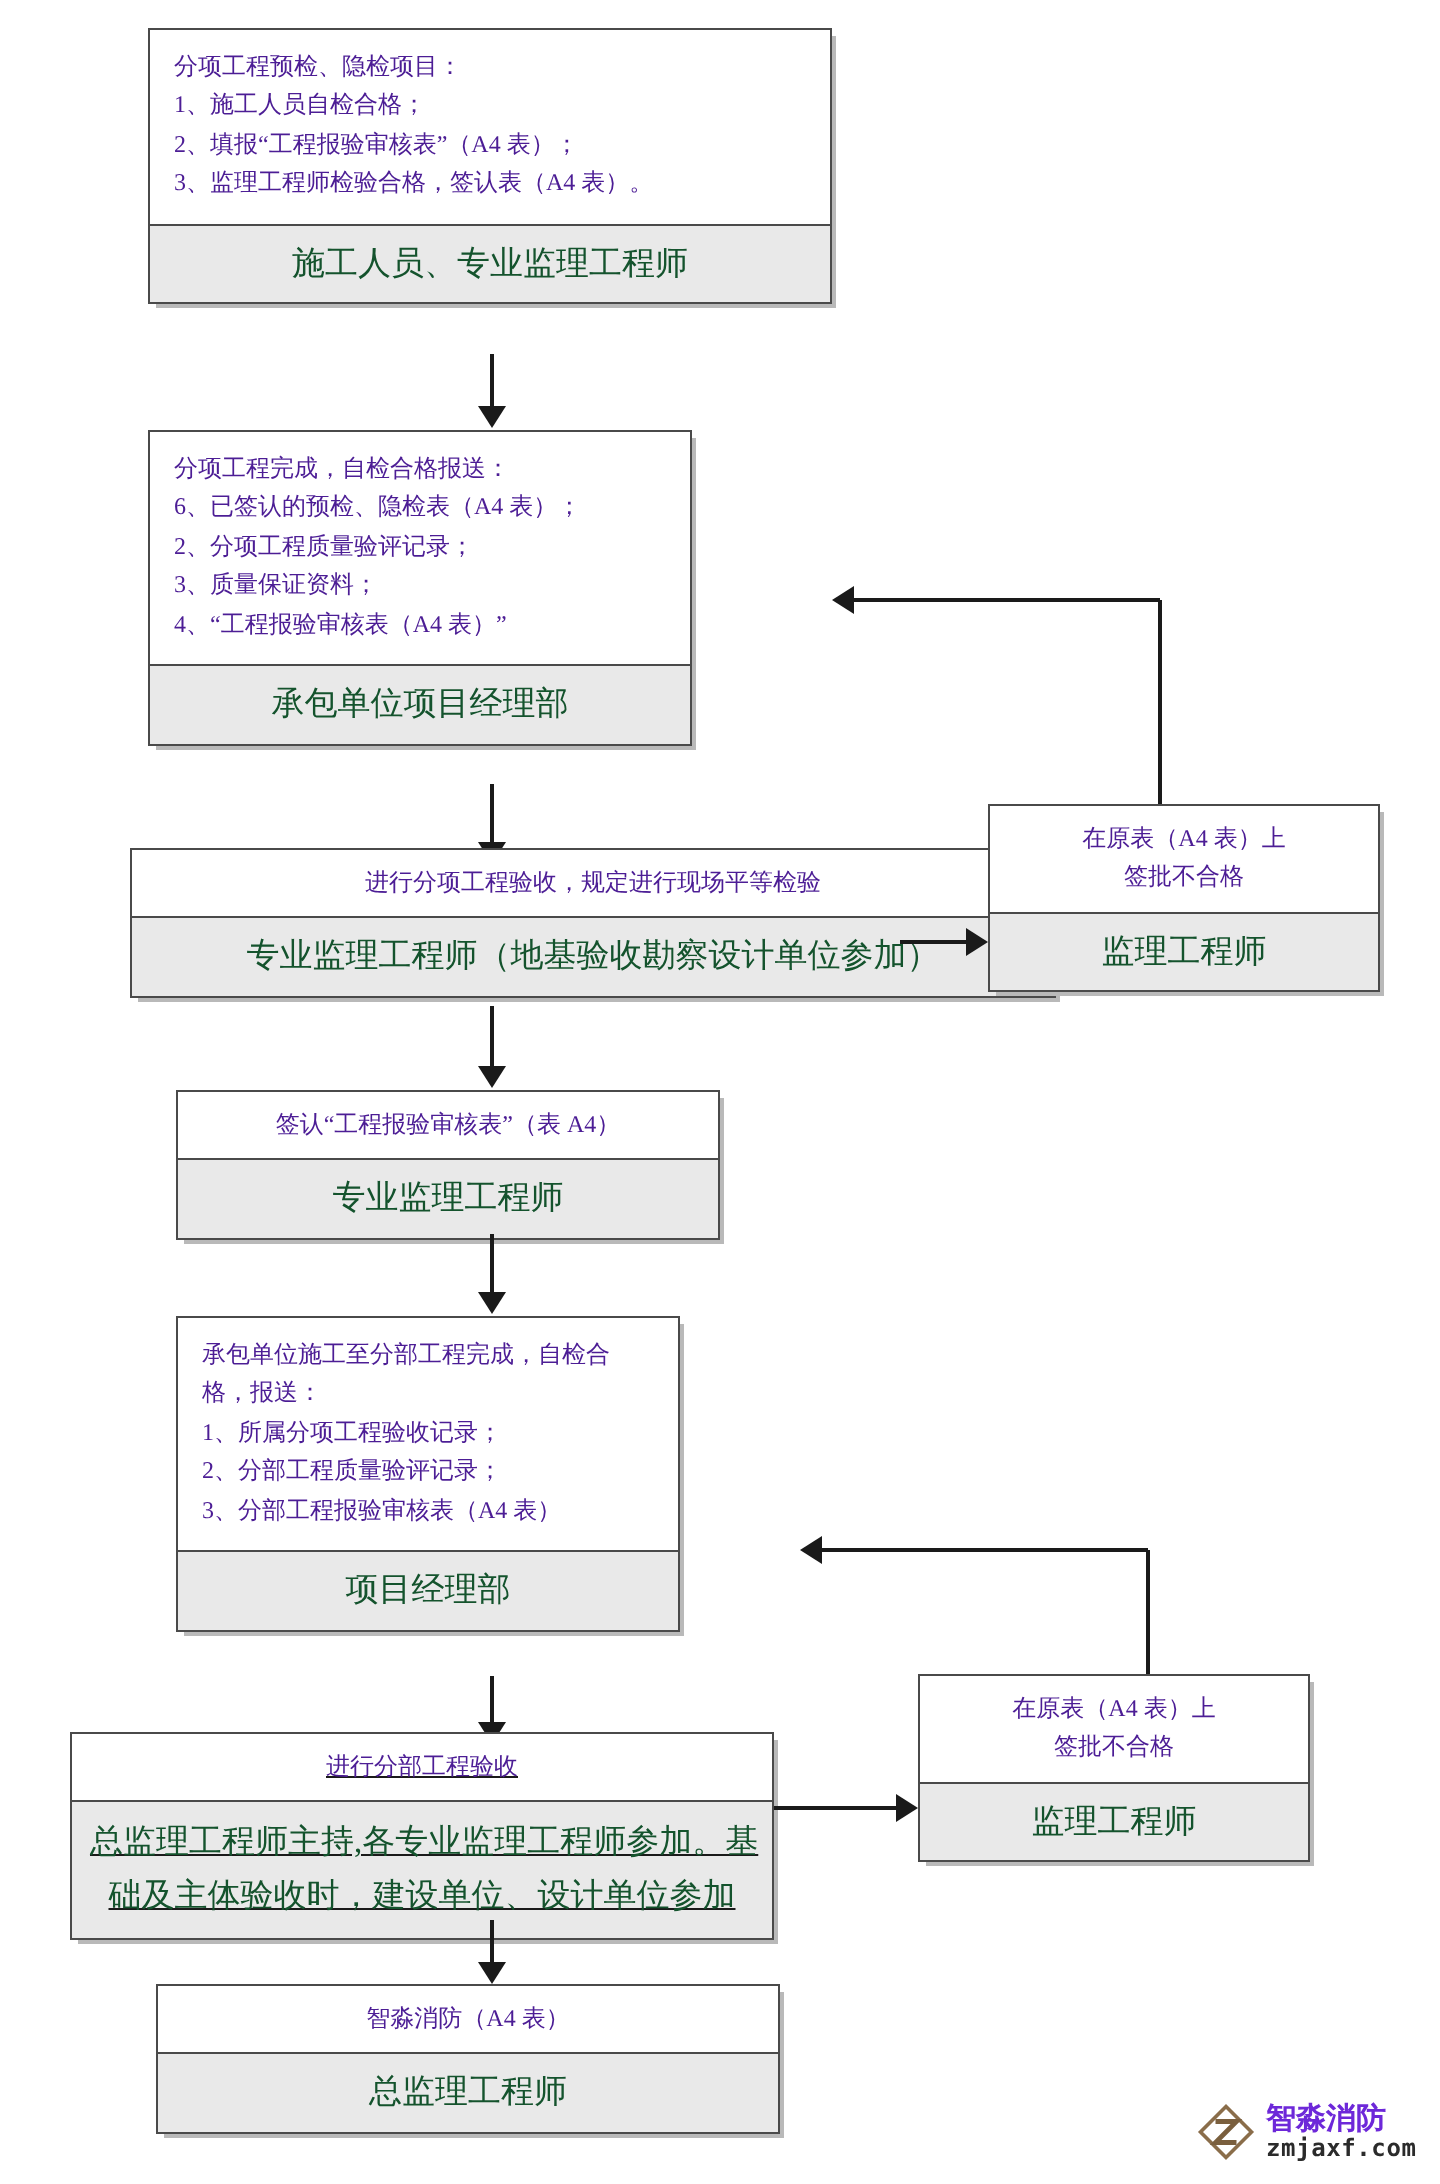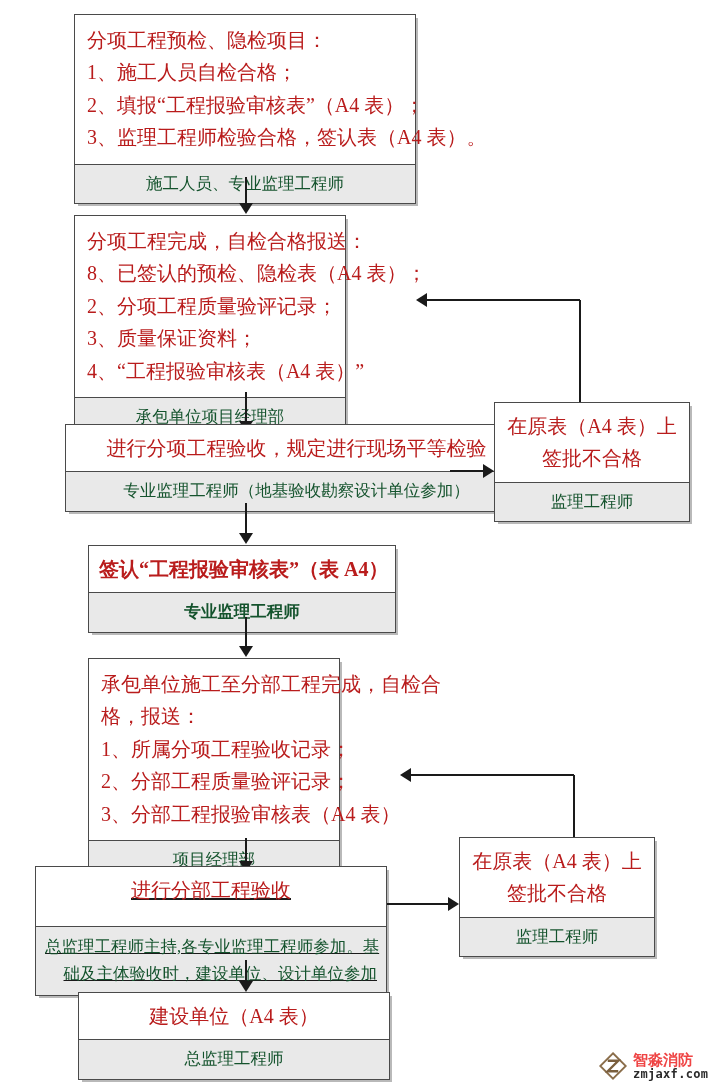--- a/index.html
+++ b/index.html
@@ -23,24 +23,24 @@
   .box {
     position: absolute;
     box-sizing: border-box;
     border: 1.5px solid #4a4a4a;
     background: #ffffff;
     box-shadow: 3px 3px 0 -1px #b9b9b9;
   }
   .box .body {
     box-sizing: border-box;
     padding: 9px 12px 10px 12px;
-    font-size: 20px;
+    font-size: 12px;
     line-height: 1.62;
     background: #ffffff;
-    color: #b91c1c;
+    color: #4c1d95;
   }
   .box .body.center {
     text-align: center;
     padding: 7px 10px 7px 10px;
   }
   .box .footer {
     box-sizing: border-box;
     border-top: 1.5px solid #4a4a4a;
     background: #e9e9e9;
     text-align: center;
@@ -102,21 +102,21 @@
   }
   #watermark .wm-text {
     display: flex;
     flex-direction: column;
     line-height: 1.02;
   }
   #watermark .wm-title {
     font-family: "Liberation Sans", sans-serif;
     font-size: 15px;
     font-weight: bold;
-    color: #ef4444;
+    color: #6d28d9;
     letter-spacing: 0px;
   }
   #watermark .wm-url {
     font-family: "DejaVu Sans Mono", monospace;
     font-size: 12px;
     font-weight: bold;
     color: #2b2b2b;
     letter-spacing: 0.3px;
   }
 </style>
@@ -134,21 +134,21 @@
     </div>
     <div class="footer">施工人员、专业监理工程师</div>
   </div>
 
   <div class="vline" style="left:245px; top:177px; height:28px;"></div>
   <div class="arrow-down" style="left:239px; top:203px;"></div>
 
   <div class="box" style="left:74px; top:215px; width:272px;">
     <div class="body">
       <div class="line">分项工程完成，自检合格报送：</div>
-      <div class="line">8、已签认的预检、隐检表（A4 表）；</div>
+      <div class="line">6、已签认的预检、隐检表（A4 表）；</div>
       <div class="line">2、分项工程质量验评记录；</div>
       <div class="line">3、质量保证资料；</div>
       <div class="line">4、“工程报验审核表（A4 表）”</div>
     </div>
     <div class="footer">承包单位项目经理部</div>
   </div>
 
   <div class="vline" style="left:579px; top:300px; height:113px;"></div>
   <div class="hline" style="left:427px; top:299px; width:153px;"></div>
   <div class="arrow-left" style="left:416px; top:293px;"></div>
@@ -170,21 +170,21 @@
     <div class="body center">
       <div class="line">在原表（A4 表）上</div>
       <div class="line">签批不合格</div>
     </div>
     <div class="footer">监理工程师</div>
   </div>
 
   <div class="vline" style="left:245px; top:503px; height:32px;"></div>
   <div class="arrow-down" style="left:239px; top:533px;"></div>
 
-  <div class="box" style="left:88px; top:545px; width:308px;font-weight:bold;">
+  <div class="box" style="left:88px; top:545px; width:272px;">
     <div class="body center">
       <div class="line">签认“工程报验审核表”（表 A4）</div>
     </div>
     <div class="footer">专业监理工程师</div>
   </div>
 
   <div class="vline" style="left:245px; top:617px; height:31px;"></div>
   <div class="arrow-down" style="left:239px; top:646px;"></div>
 
   <div class="box" style="left:88px; top:658px; width:252px;">
@@ -202,21 +202,21 @@
   <div class="hline" style="left:411px; top:774px; width:163px;"></div>
   <div class="arrow-left" style="left:400px; top:768px;"></div>
 
   <div class="vline" style="left:245px; top:838px; height:25px;"></div>
   <div class="arrow-down" style="left:239px; top:861px;"></div>
 
   <div class="box" style="left:35px; top:866px; width:352px;text-decoration:underline;">
     <div class="body center">
       <div class="line">进行分部工程验收</div>
     </div>
-    <div class="footer" style="text-align:right; padding:7px 9px 8px 9px;margin-top:13px;">
+    <div class="footer" style="text-align:center; padding:7px 9px 8px 9px;">
       <div class="line">总监理工程师主持,各专业监理工程师参加。基</div>
       <div class="line">础及主体验收时，建设单位、设计单位参加</div>
     </div>
   </div>
 
   <div class="hline" style="left:387px; top:903px; width:63px;"></div>
   <div class="arrow-right" style="left:448px; top:897px;"></div>
 
   <div class="box" style="left:459px; top:837px; width:196px;">
     <div class="body center">
@@ -224,21 +224,21 @@
       <div class="line">签批不合格</div>
     </div>
     <div class="footer">监理工程师</div>
   </div>
 
   <div class="vline" style="left:245px; top:960px; height:23px;"></div>
   <div class="arrow-down" style="left:239px; top:981px;"></div>
 
   <div class="box" style="left:78px; top:992px; width:312px;">
     <div class="body center">
-      <div class="line">建设单位（A4 表）</div>
+      <div class="line">智淼消防（A4 表）</div>
     </div>
     <div class="footer">总监理工程师</div>
   </div>
 
   <div id="watermark">
     <svg class="wm-mark" viewBox="0 0 40 40" xmlns="http://www.w3.org/2000/svg">
       <polygon points="20,3 37,20 20,37 3,20" fill="none" stroke="#8a6d4a" stroke-width="2.4"></polygon>
       <path d="M13 13 L27 13 L13 27 L27 27" fill="none" stroke="#7a5f3e" stroke-width="3.2" stroke-linejoin="miter"></path>
     </svg>
     <div class="wm-text">

